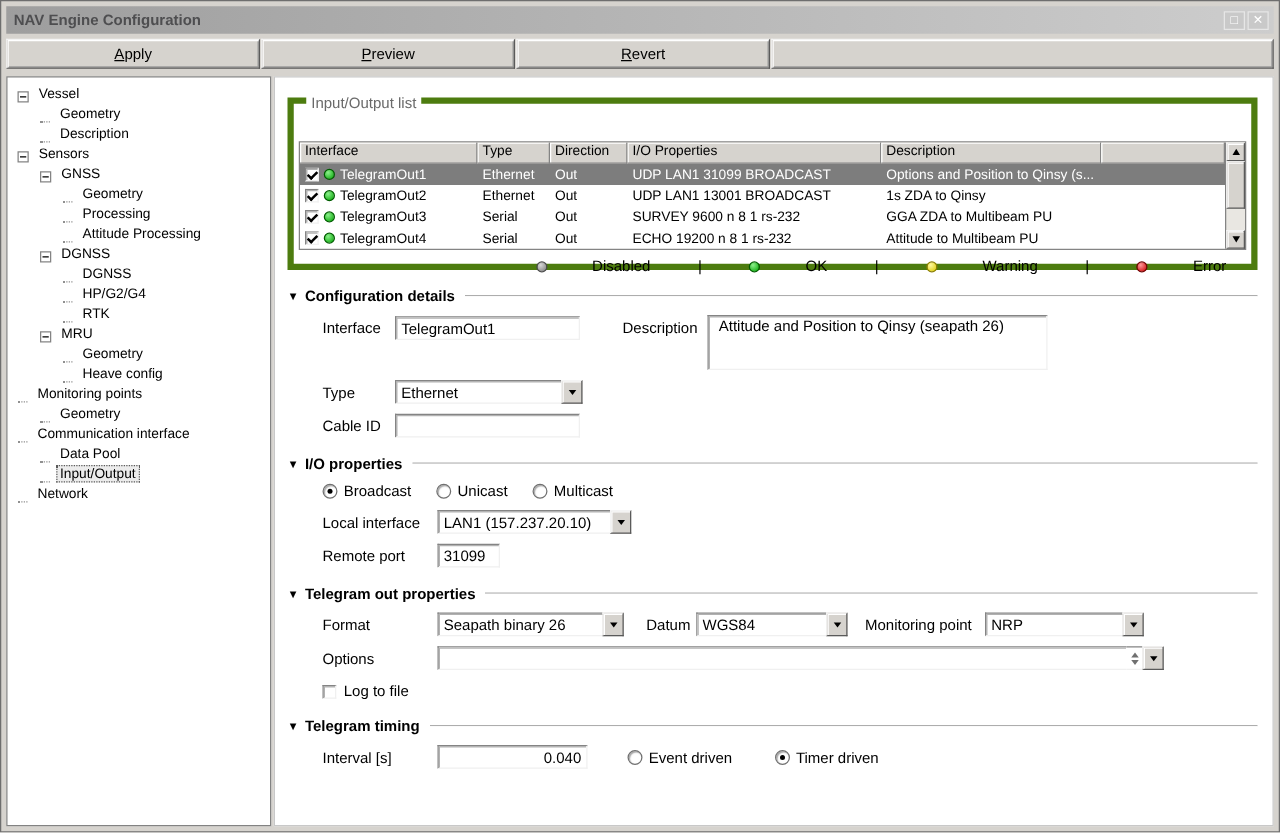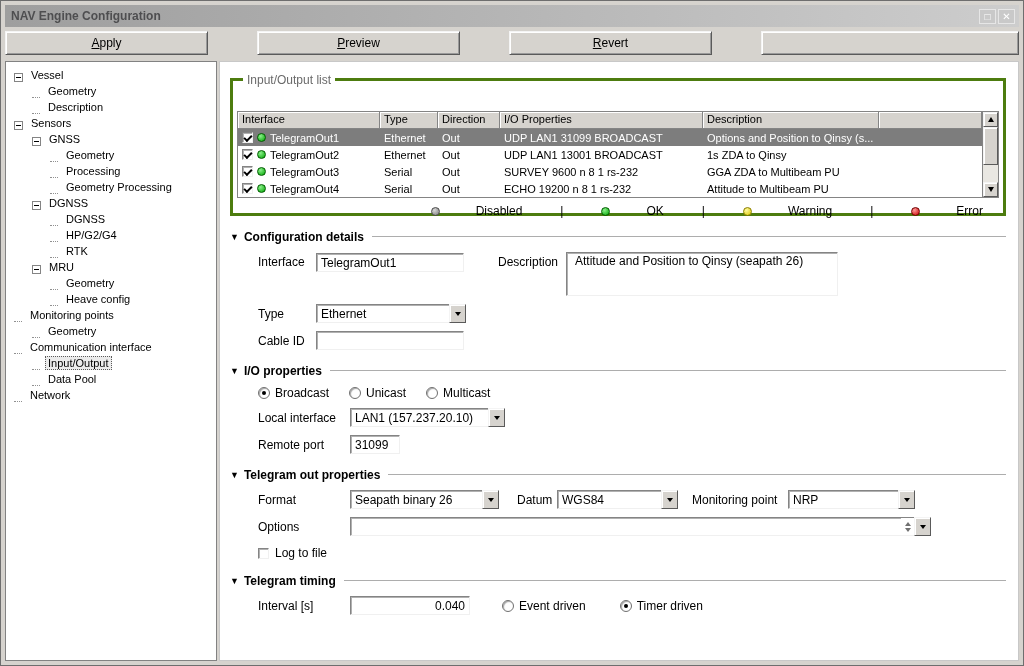--- a/index.html
+++ b/index.html
@@ -7,41 +7,41 @@
   body { font-family:"Liberation Sans","DejaVu Sans",sans-serif; font-size:12px; color:#000; background:#d6d3ce; }
 
   .window { width:1024px; height:666px; background:#d6d3ce; border:1px solid #6e6e6e; padding:4px; display:flex; flex-direction:column; overflow:hidden; }
 
   
   .titlebar { height:22px; flex:none; background:linear-gradient(90deg,#9e9e9e,#cdcdcd); display:flex; align-items:center; padding:0 4px 0 6px; }
   .titlebar .title { font-weight:bold; color:#4e4e50; font-size:12px; flex:1; }
   .win-btn { width:17px; height:15px; margin-left:2px; background:#c9c9c9; border:1px solid #e6e6e6; color:#fff; font-size:10px; line-height:13px; text-align:center; cursor:default; }
 
   
-  .toolbar { height:26px; flex:none; display:flex; margin-top:4px;gap:48px; }
+  .toolbar { height:26px; flex:none; display:flex; margin-top:4px; }
   .tb-btn { width:203px; height:24px; margin-right:1px; background:#d6d3ce; border:1px solid; border-color:#f4f4f4 #5a5a5a #5a5a5a #f4f4f4; box-shadow:inset 1px 1px 0 #fff, inset -1px -1px 0 #9a9a9a; text-align:center; line-height:22px; font-size:12px; cursor:default; }
   .tb-fill { flex:1; height:24px; background:#d6d3ce; border:1px solid; border-color:#f4f4f4 #5a5a5a #5a5a5a #f4f4f4; box-shadow:inset 1px 1px 0 #fff, inset -1px -1px 0 #9a9a9a; }
   .accel { text-decoration:underline; }
 
   
   .content { flex:1; display:flex; margin-top:4px; min-height:0; }
   .tree-panel { width:212px; flex:none; background:#fff; border:1px solid #828282; padding:4px 2px; overflow:hidden; font-size:11px; }
   .main-panel { flex:1; background:#fff; margin-left:2px; border:1px solid #c8c8c8; padding:6px 6px 0 10px; overflow:hidden; position:relative; }
 
   
   .tree-item { height:16px; display:flex; align-items:flex-end; white-space:nowrap; cursor:default; }
   .d0 { padding-left:6px; } .d1 { padding-left:24px; } .d2 { padding-left:42px; }
   .expander { width:9px; height:9px; border:1px solid #848484; background:#fff; display:inline-flex; align-items:center; justify-content:center; margin-right:5px; flex:none; }
   .expander .minus { width:5px; height:1px; background:#000; }
   .leaf-dash { width:8px; height:0; border-top:1px dotted #909090; margin-right:5px; flex:none; }
   .tree-label { padding:0 2px; border:1px dotted transparent; }
   .tree-label.sel { border:1px dotted #5a5a5a; background:#ececec; }
 
   
-  .groupbox { position:relative; margin:10px 6px 0 0; border:3px solid #4d7c0f; box-shadow:1px 1px 0 #fff, inset 1px 1px 0 #fff; padding:30px 4px 4px 4px; height:138px; }
+  .groupbox { position:relative; margin:10px 6px 0 0; border:5px solid #4d7c0f; box-shadow:1px 1px 0 #fff, inset 1px 1px 0 #fff; padding:30px 4px 4px 4px; height:138px; }
   .group-label { position:absolute; top:-8px; left:10px; background:#fff; padding:0 4px; color:#6a6a6a; font-size:12px; }
 
   
   .io-table { position:relative; border:1px solid #848484; height:87px; padding-right:16px; background:#fff; font-size:11px; }
   .io-header { display:flex; height:17px; }
   .hcell { background:#d6d3ce; border-right:1px solid #848484; border-bottom:1px solid #848484; box-shadow:inset 1px 1px 0 #fff; padding:1px 4px; white-space:nowrap; overflow:hidden; }
   .io-row { display:flex; height:17px; align-items:center; white-space:nowrap; }
   .io-row.selected { background:#7d7d7d; color:#fff; }
   .cell { padding:0 4px; overflow:hidden; flex:none; display:flex; align-items:center; }
   .c-interface { width:142px; } .c-type { width:58px; } .c-dir { width:62px; } .c-io { width:203px; } .c-desc { width:176px; } .c-fill { flex:1; min-width:0; }
@@ -149,21 +149,21 @@
       <div class="tree-item d2">
           <span class="leaf-dash"></span>
           <span class="tree-label">Geometry</span>
         </div>
       <div class="tree-item d2">
           <span class="leaf-dash"></span>
           <span class="tree-label">Processing</span>
         </div>
       <div class="tree-item d2">
           <span class="leaf-dash"></span>
-          <span class="tree-label">Geometry Processing</span>
+          <span class="tree-label">Attitude Processing</span>
         </div>
       <div class="tree-item d1">
           <span class="expander">
             <span class="minus"></span>
           </span>
           <span class="tree-label">DGNSS</span>
         </div>
       <div class="tree-item d2">
           <span class="leaf-dash"></span>
           <span class="tree-label">DGNSS</span>
@@ -197,25 +197,25 @@
       <div class="tree-item d1">
           <span class="leaf-dash"></span>
           <span class="tree-label">Geometry</span>
         </div>
       <div class="tree-item d0">
           <span class="leaf-dash"></span>
           <span class="tree-label">Communication interface</span>
         </div>
       <div class="tree-item d1">
           <span class="leaf-dash"></span>
+          <span class="tree-label">Data Pool</span>
+        </div>
+      <div class="tree-item d1">
+          <span class="leaf-dash"></span>
           <span class="tree-label sel">Input/Output</span>
-        </div>
-      <div class="tree-item d1">
-          <span class="leaf-dash"></span>
-          <span class="tree-label">Data Pool</span>
         </div>
       <div class="tree-item d0">
           <span class="leaf-dash"></span>
           <span class="tree-label">Network</span>
         </div>
     </div>
 
     <div class="main-panel">
 
       <div class="groupbox">

